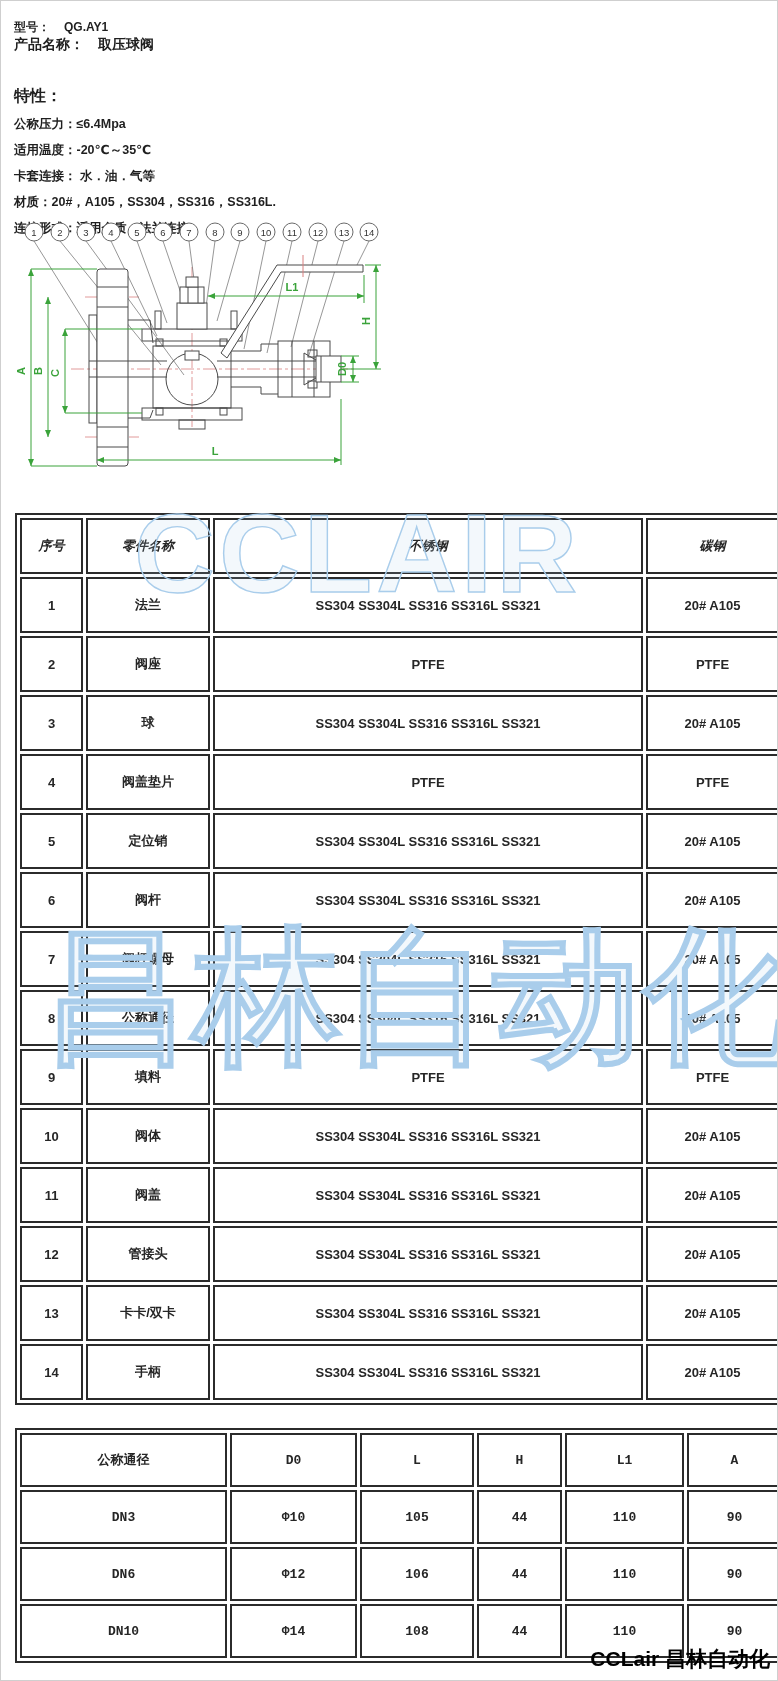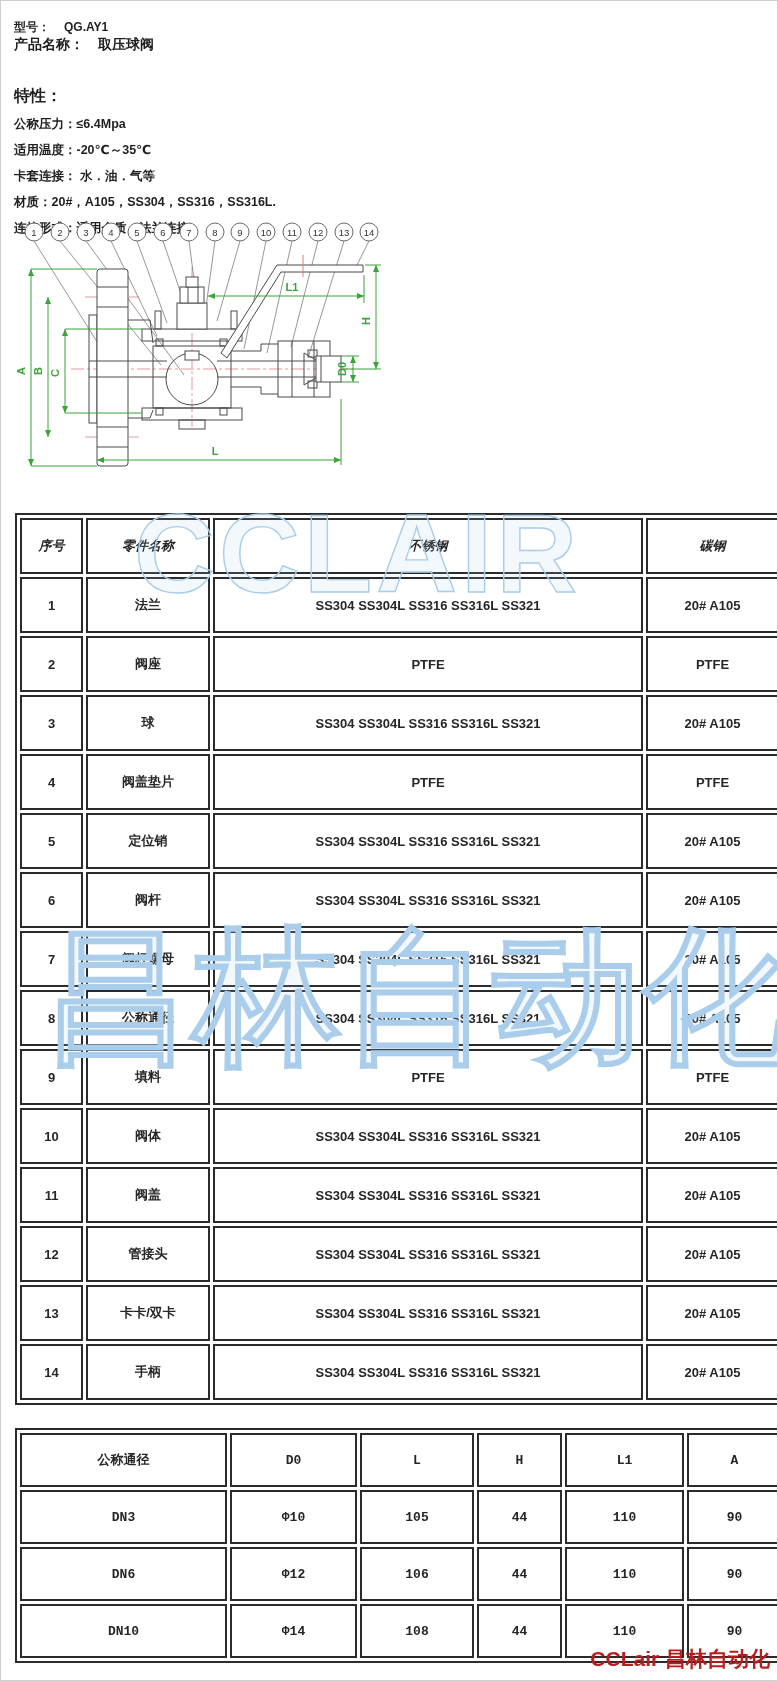--- a/index.html
+++ b/index.html
@@ -37,21 +37,21 @@
   .t2{position:absolute;left:14px;top:1427px;width:756px;}
   .t2 th,.t2 td{height:50px;font-family:Liberation Mono, monospace;}
   
   .wm{position:absolute;font-weight:bold;pointer-events:none;z-index:6;
       color:rgba(169,205,235,0.14);-webkit-text-stroke:1.4px #a9cdeb;
       font-family:"Liberation Sans","DejaVu Sans",sans-serif;white-space:nowrap;}
   .wm-top{left:133px;top:488px;font-size:112px;letter-spacing:4px;}
   .wm-mid{left:42px;top:898px;font-size:148px;letter-spacing:2px;}
   
   .footer{position:absolute;right:7px;top:1644px;font-size:21px;font-weight:bold;
-          color:#b91c1c;z-index:8;white-space:nowrap;}
+          color:#000000;z-index:8;white-space:nowrap;}
 </style>
 </head>
 <body>
 
 <div class="page">
 
   <div class="hdr">
     <div class="line title1"><span>型号：</span><span class="val">QG.AY1</span></div>
     <div class="line title2"><span>产品名称：</span><span class="val">取压球阀</span></div>
     <div class="line feat-title">特性：</div>

